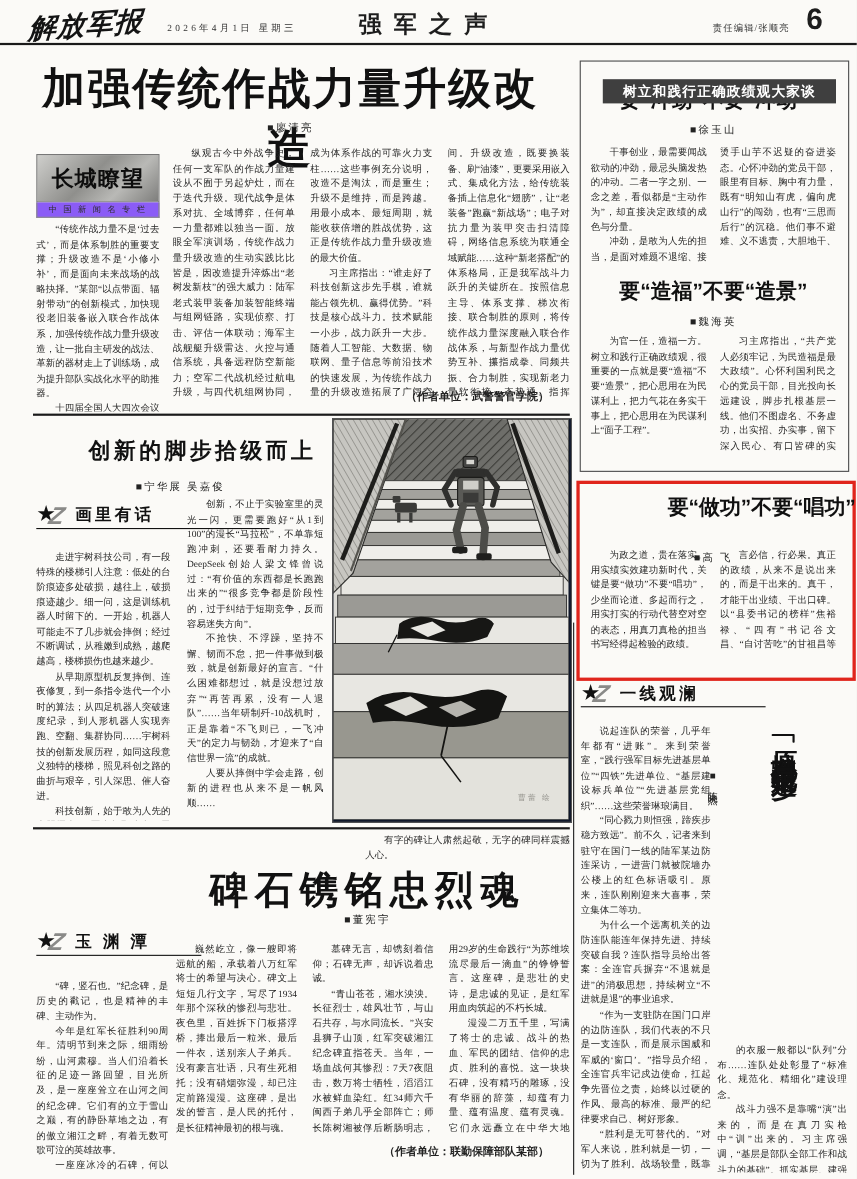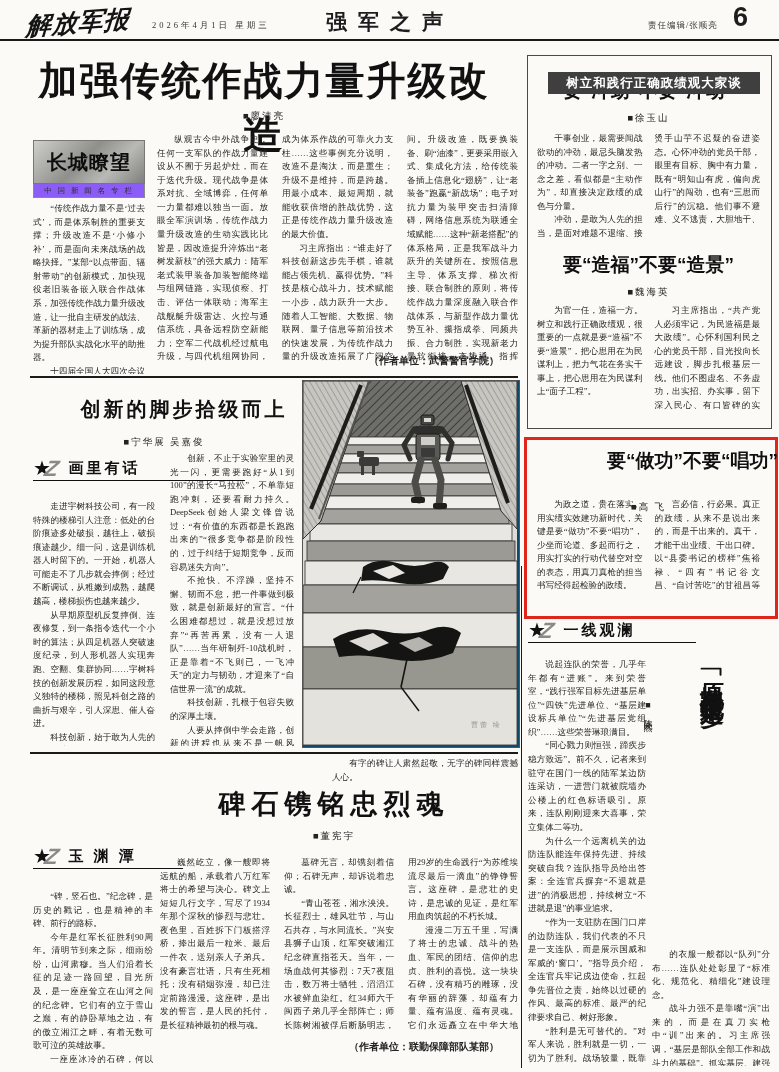--- a/index.html
+++ b/index.html
@@ -48,21 +48,21 @@
                 display:flex;align-items:center;justify-content:center;font-size:12.5px;font-weight:bold;
                 letter-spacing:1px;font-family:"Liberation Sans",sans-serif;z-index:3;margin-top:28px;}
   .series-box{left:527px;top:55px;width:243px;height:372px;border:1px solid #4a4a4a;background:#fbfaf7;}
   .sb-title{width:243px;text-align:center;font-size:19px;font-weight:900;letter-spacing:0px;
             font-family:"Liberation Sans",sans-serif;color:#101010;}
   .redbox{left:524px;top:437px;width:248px;height:176px;border:3px solid #e0251c;background:#fbfaf7;}
   
   .vtitle{writing-mode:vertical-rl;font-size:24px;font-weight:900;letter-spacing:3px;
           font-family:"Liberation Serif",serif;color:#111;}
   .vbyline{writing-mode:vertical-rl;font-size:9px;letter-spacing:2px;color:#222;}
-  .illu-border{border:1px solid #555;background:#0c4a6e;}
+  .illu-border{border:1px solid #555;background:#0f172a;}
   .sig{font-size:7px;color:#9a9a96;letter-spacing:2px;}
 </style>
 </head>
 <body>
 
 <div id="page">
 
   <div class="abs masthead">解放军报</div>
   <div class="abs date">2026年4月1日  星期三</div>
   <div class="abs sec-title">强军之声</div>
@@ -102,21 +102,20 @@
   </div>
 
   <div class="abs bt clip" style="left:33px;top:500px;width:122px;height:246px;">
       <p>走进宇树科技公司，有一段特殊的楼梯引人注意：低处的台阶痕迹多处破损，越往上，破损痕迹越少。细一问，这是训练机器人时留下的。一开始，机器人可能走不了几步就会摔倒；经过不断调试，从稚嫩到成熟，越爬越高，楼梯损伤也越来越少。</p>
       <p>从早期原型机反复摔倒、连夜修复，到一条指令迭代一个小时的算法；从四足机器人突破速度纪录，到人形机器人实现奔跑、空翻、集群协同……宇树科技的创新发展历程，如同这段意义独特的楼梯，照见科创之路的曲折与艰辛，引人深思、催人奋进。</p>
       <p>科技创新，始于敢为人先的大胆探索。“不去想那么多，干就完了。”搞创新不能幻想万事俱备，而要敢于迈出第一步。关键核心技术要不来、买不来、讨不来，迈出第一步是成功掌握技术的前提，是实现从“跟跑”到“领跑”的必然选择。有了第一步，小步快跑、持续迭代，才能实现更多“从0到1”的跨越。</p>
     </div>
   <div class="abs bt clip" style="left:170px;top:452px;width:124px;height:294px;">
       <p>创新，不止于实验室里的灵光一闪，更需要跑好“从1到100”的漫长“马拉松”，不单靠短跑冲刺，还要看耐力持久。DeepSeek创始人梁文锋曾说过：“有价值的东西都是长跑跑出来的”“很多竞争都是阶段性的，过于纠结于短期竞争，反而容易迷失方向”。</p>
       <p>不抢快、不浮躁，坚持不懈、韧而不怠，把一件事做到极致，就是创新最好的宣言。“什么困难都想过，就是没想过放弃”“再苦再累，没有一人退队”……当年研制歼-10战机时，正是靠着“不飞则已，一飞冲天”的定力与韧劲，才迎来了“自信世界一流”的成就。</p>
-      <p>科技创新，扎根于包容失败的深厚土壤。</p>
       <p>人要从摔倒中学会走路，创新的进程也从来不是一帆风顺……</p>
     </div>
 
   <div class="abs illu-border" style="left:302px;top:380px;width:216px;height:366px;">
     <svg width="214" height="364" viewBox="0 0 214 364">
       <defs>
         <pattern id="hatch" width="6" height="6" patternTransform="rotate(45)" patternUnits="userSpaceOnUse">
           <rect width="6" height="6" fill="#6e6e6a"></rect>
             <line x1="0" y1="0" x2="0" y2="6" stroke="#3c3c38" stroke-width="2"></line>
         </pattern>
@@ -184,31 +183,31 @@
       </g>
       <text x="168" y="346" class="sig" font-size="8" fill="#96958f">曹蕾 绘</text>
     </svg>
   </div>
 
   <div class="abs rule" style="left:30px;top:752px;width:488px;"></div>
 
   <div class="abs bt" style="left:332px;top:757px;width:186px;">
       <p>有字的碑让人肃然起敬，无字的碑同样震撼人心。</p>
     </div>
-  <div class="abs h-serif" style="left:150px;top:786px;width:368px;font-size:27px;letter-spacing:6px;">碑石镌铭忠烈魂</div>
+  <div class="abs h-serif" style="left:150px;top:786px;width:368px;font-size:35px;letter-spacing:6px;">碑石镌铭忠烈魂</div>
   <div class="abs byline" style="left:150px;top:830px;width:368px;">■董宪宇</div>
 
   <div class="abs starz" style="left:33px;top:846px;width:150px;">
     <span class="star">★</span>
     <span class="zee">Z</span>
     <span class="lbl">玉 渊 潭</span>
   </div>
 
   <div class="abs bt clip" style="left:33px;top:890px;width:120px;height:178px;">
-      <p>“碑，竖石也。”纪念碑，是历史的戳记，也是精神的丰碑、前行的路标。</p>
+      <p>“碑，竖石也。”纪念碑，是历史的戳记，也是精神的丰碑、主动作为。</p>
       <p>今年是红军长征胜利90周年。清明节到来之际，细雨纷纷，山河肃穆。当人们沿着长征的足迹一路回望，目光所及，是一座座耸立在山河之间的纪念碑。它们有的立于雪山之巅，有的静卧草地之边，有的傲立湘江之畔，有着无数可歌可泣的英雄故事。</p>
       <p>一座座冰冷的石碑，何以让人热泪盈眶？一座座朴素的墓碑，何以让人肃然起敬？因为，这些碑不是帝王将相的功德之碑，而是红军将士用鲜血浇灌、用生命铸就、用信仰挺立的精神之碑。每一段碑文，都记录着惊心动魄的英雄往事；每一块碑石，都承载着一段永不褪色的红色记忆。</p>
     </div>
   <div class="abs bt clip c3" style="left:160px;top:856px;width:358px;height:180px;">
       <p>巍然屹立，像一艘即将远航的船，承载着八万红军将士的希望与决心。碑文上短短几行文字，写尽了1934年那个深秋的惨烈与悲壮。夜色里，百姓拆下门板搭浮桥，捧出最后一粒米、最后一件衣，送别亲人子弟兵。没有豪言壮语，只有生死相托；没有硝烟弥漫，却已注定前路漫漫。这座碑，是出发的誓言，是人民的托付，是长征精神最初的根与魂。</p>
       <p>墓碑无言，却镌刻着信仰；石碑无声，却诉说着忠诚。</p>
       <p>“青山苍苍，湘水泱泱。长征烈士，雄风壮节，与山石共存，与水同流长。”兴安县狮子山顶，红军突破湘江纪念碑直指苍天。当年，一场血战何其惨烈：7天7夜阻击，数万将士牺牲，滔滔江水被鲜血染红。红34师六千闽西子弟几乎全部阵亡；师长陈树湘被俘后断肠明志，用29岁的生命践行“为苏维埃流尽最后一滴血”的铮铮誓言。这座碑，是悲壮的史诗，是忠诚的见证，是红军用血肉筑起的不朽长城。</p>
       <p>漫漫二万五千里，写满了将士的忠诚、战斗的热血、军民的团结、信仰的忠贞、胜利的喜悦。这一块块石碑，没有精巧的雕琢，没有华丽的辞藻，却蕴有力量、蕴有温度、蕴有灵魂。它们永远矗立在中华大地上，更镌刻在每一个中国人的心中。</p>
     </div>
   <div class="abs credit" style="left:330px;top:1040px;width:188px;">（作者单位：联勤保障部队某部）</div>

